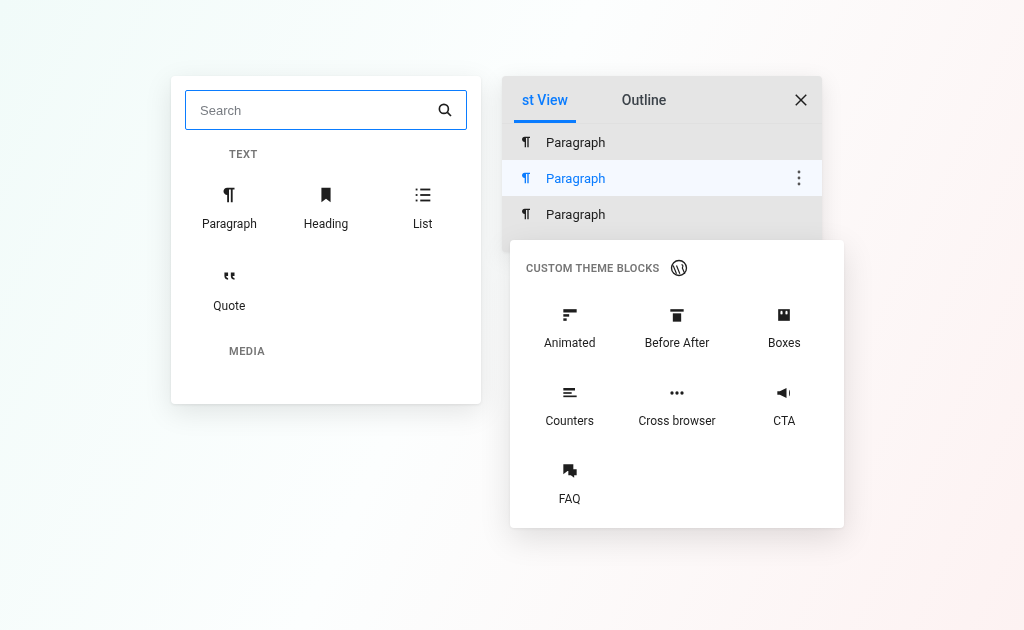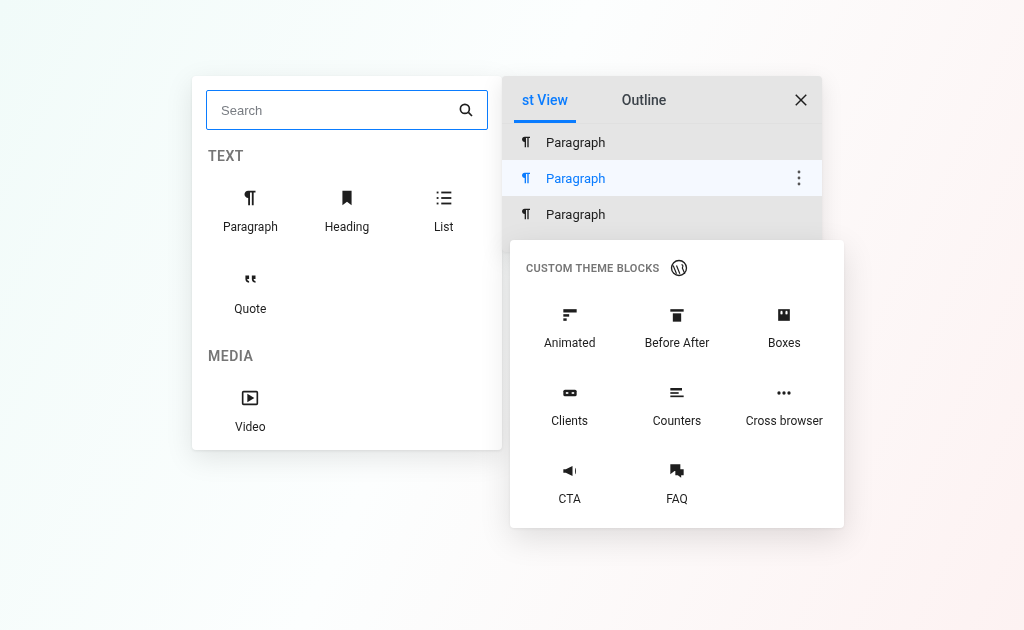--- a/index.html
+++ b/index.html
@@ -11,27 +11,27 @@
     background: linear-gradient(115deg, #f1fbf9 0%, #fcfefe 45%, #fdf2f2 100%);
     overflow: hidden;
     color: #1e1e1e;
     -webkit-font-smoothing: antialiased;
   }
   * { box-sizing: border-box; }
 
   
   .inserter {
     position: absolute;
-    left: 192px;
+    left: 171px;
     top: 76px;
     width: 310px;
     background: #ffffff;
     border-radius: 4px;
     box-shadow: 0 8px 28px rgba(0,0,0,0.10), 0 1px 3px rgba(0,0,0,0.08);
-    padding: 14px 0 2px 0;
+    padding: 14px 0 10px 0;
   }
   .search-wrap { padding: 0 14px 0 14px; }
   .search {
     display: flex;
     align-items: center;
     border: 1.5px solid #0a7cff;
     border-radius: 2px;
     padding: 10px 12px;
     height: 40px;
   }
@@ -69,26 +69,27 @@
     content: "";
     position: absolute;
     left: -6px; right: -6px; bottom: -1px;
     height: 3px;
     background: #0a7cff;
   }
   .tabrow .spacer { flex: 1; }
   .patterns-icon { width: 24px; height: 24px; color:#1e1e1e; }
 
   .section-title {
-    font-size: 14px;
+    font-size: 11px;
     font-weight: 600;
     letter-spacing: .5px;
     color: #757575;
     text-transform: uppercase;
     padding: 18px 16px 6px 16px;
+    margin-left: 42px;
   }
 
   .grid {
     display: grid;
     grid-template-columns: repeat(3, 1fr);
     padding: 4px 10px 6px 10px;
     row-gap: 14px;
   }
   .block-item {
     display: flex;
@@ -258,29 +259,20 @@
       </span>
       <span class="bi-label">Quote</span>
     </div>
     <div class="block-item empty" style="visibility:hidden"></div>
     <div class="block-item empty" style="visibility:hidden"></div>
   </div>
 
   <div class="section-title">MEDIA</div>
 
   <div class="grid two">
-    <div class="block-item">
-      <span class="bi-icon">
-        <svg viewBox="0 0 24 24" fill="none" stroke="currentColor" stroke-width="1.8">
-          <rect x="4" y="5" width="16" height="14" rx="1"></rect>
-            <polygon fill="currentColor" points="10 9 10 15 15 12"></polygon>
-        </svg>
-      </span>
-      <span class="bi-label">Video</span>
-    </div>
     <div class="block-item empty" style="visibility:hidden"></div>
   </div>
 </div>
 
 <div class="listview">
   <div class="lv-tabs">
     <div class="lv-tab active">st View</div>
     <div class="lv-gap"></div>
     <div class="lv-tab">Outline</div>
     <div class="lv-spacer"></div>
@@ -364,30 +356,20 @@
         <svg viewBox="0 0 24 24" fill="currentColor">
             <rect x="5" y="5" width="14" height="14"></rect>
             <path fill="#fff" d="M9 8v3M15 8v3" stroke="#fff" stroke-width="2"></path>
             <rect fill="#fff" x="8" y="7" width="2" height="4"></rect>
             <rect fill="#fff" x="14" y="7" width="2" height="4"></rect>
           </svg>
       </span>
       <span class="ci-label">Boxes</span>
     </div>
 
-    <div class="citem">
-      <span class="ci-icon">
-        <svg viewBox="0 0 24 24" fill="currentColor">
-            <rect x="4" y="8" width="16" height="8" rx="2"></rect>
-            <rect fill="#fff" x="7" y="11" width="3" height="2"></rect>
-            <rect fill="#fff" x="14" y="11" width="3" height="2"></rect>
-          </svg>
-      </span>
-      <span class="ci-label">Clients</span>
-    </div>
 
     <div class="citem">
       <span class="ci-icon">
         <svg viewBox="0 0 24 24" fill="currentColor">
             <rect x="4" y="6" width="14" height="3"></rect>
             <rect x="4" y="11" width="10" height="2"></rect>
             <rect x="4" y="15" width="16" height="2"></rect>
           </svg>
       </span>
       <span class="ci-label">Counters</span>

